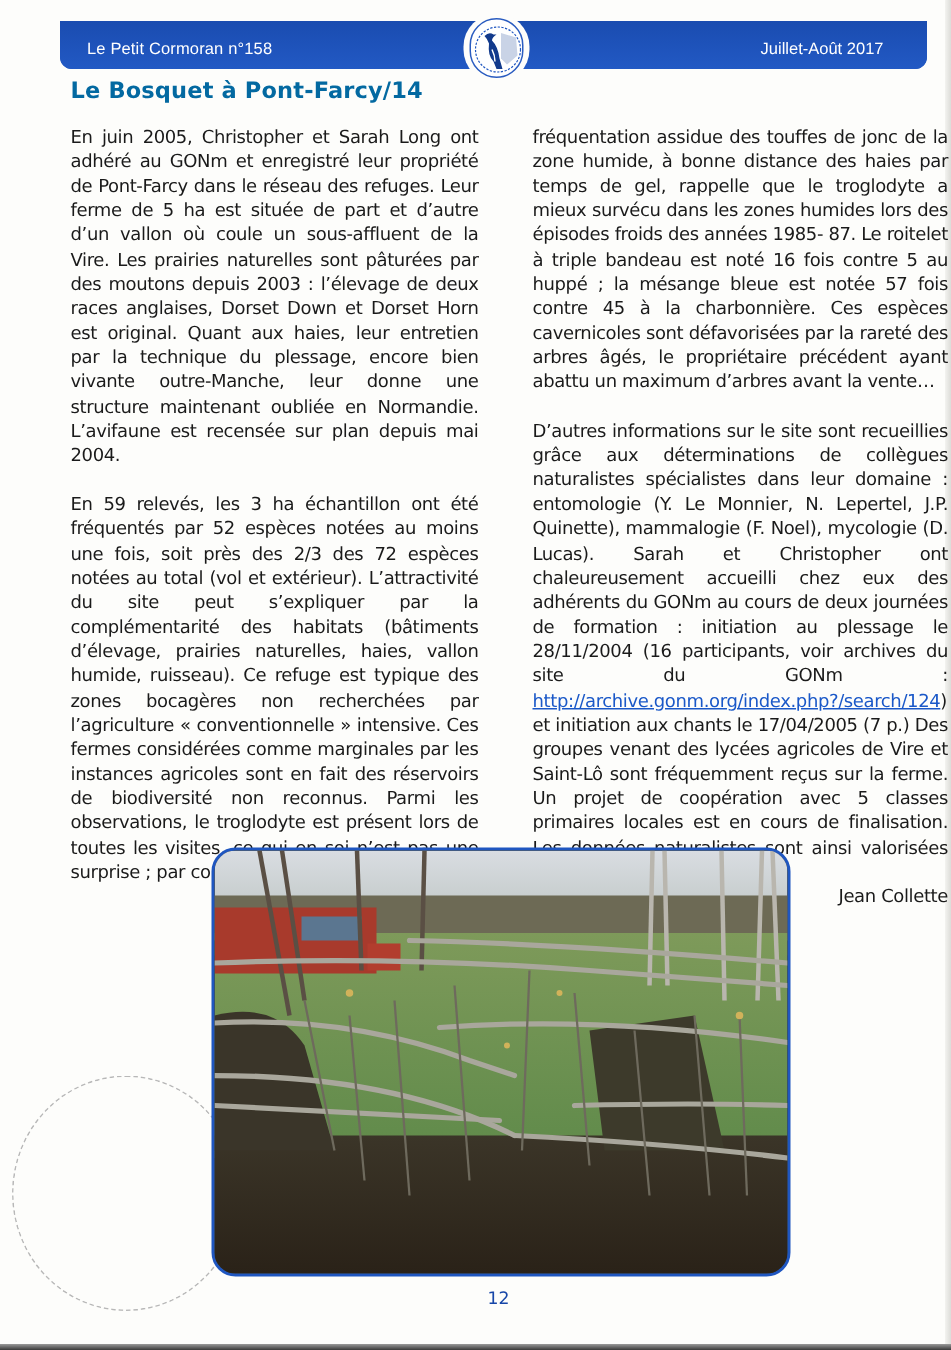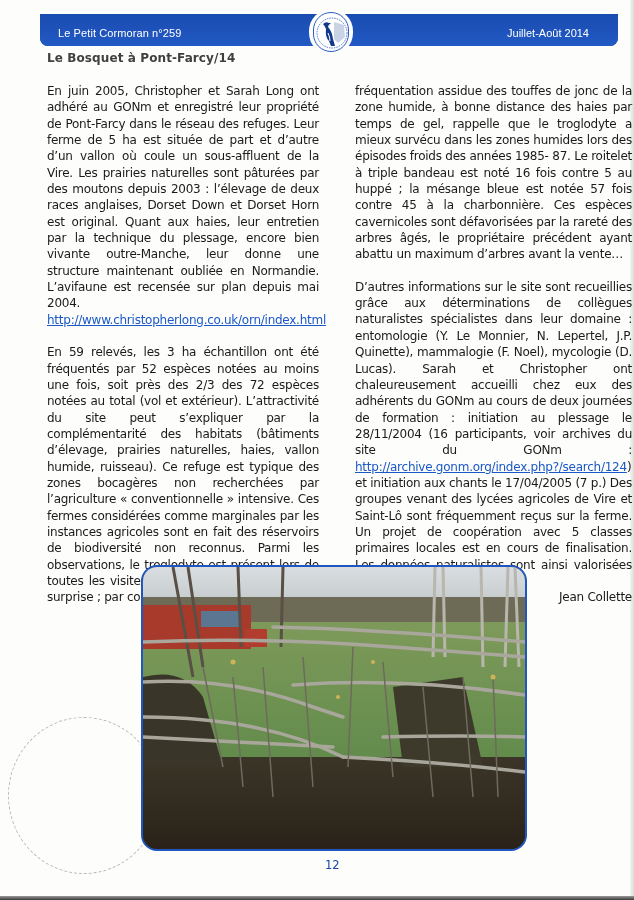--- a/index.html
+++ b/index.html
@@ -48,21 +48,21 @@
   .logo {
     position: absolute; left: 313px; top: 12px; width: 36px; height: 40px;
     border-radius: 18px;
     background: #ffffff;
     border: 1.5px solid #2a5cc0;
     box-sizing: border-box;
     overflow: hidden;
   }
   .title {
     position: absolute; left: 47px; top: 51px;
-    font-size: 12px; font-weight: bold; color: #404040;
+    font-size: 15px; font-weight: bold; color: #0369a1;
     font-family: "DejaVu Sans", sans-serif;
     letter-spacing: 0.1px;
   }
   
   .col {
     position: absolute; top: 83px;
     font-size: 12px; line-height: 16.35px;
     text-align: justify;
     font-family: "DejaVu Sans", sans-serif;
     color: #1a1a1a;
@@ -93,38 +93,37 @@
     border: 1px dashed #b8b8b8; border-radius: 50%;
   }
 </style>
 </head>
 <body>
 
 <div class="page-shadow-right"></div>
 <div class="page-shadow-bottom"></div>
 
 <div class="header-bar"></div>
-<div class="header-left">Le Petit Cormoran n°259</div>
-<div class="header-right">Juillet-Août 2014</div>
+<div class="header-left">Le Petit Cormoran n°158</div>
+<div class="header-right">Juillet-Août 2017</div>
 
 <div class="logo-wrap"></div>
 <div class="logo">
   <svg width="36" height="40" viewBox="0 0 36 40">
     <path d="M20 9 L30 12 L31 24 L24 30 L20 26 Z" fill="#c9d3e6"></path>
     <path d="M9 11 Q12 8 15 10 L17 10 Q14 12 14 14 Q18 18 19 26 L21 33 L17 33 L15 28 Q11 24 12 16 Q11 13 9 11 Z" fill="#123a8c"></path>
     <path d="M14 20 Q16 24 16 28" stroke="#ffffff" stroke-width="1" fill="none"></path>
     <circle cx="18" cy="20" r="15" fill="none" stroke="#1f56c0" stroke-width="0.8" stroke-dasharray="1.5 1"></circle>
   </svg>
 </div>
 
 <div class="title">Le Bosquet à Pont-Farcy/14</div>
 
 <div class="col col-left">
   <p>En juin 2005, Christopher et Sarah Long ont adhéré au GONm et enregistré leur propriété de Pont-Farcy dans le réseau des refuges. Leur ferme de 5 ha est située de part et d’autre d’un vallon où coule un sous-affluent de la Vire. Les prairies naturelles sont pâturées par des moutons depuis 2003 : l’élevage de deux races anglaises, Dorset Down et Dorset Horn est original. Quant aux haies, leur entretien par la technique du plessage, encore bien vivante outre-Manche, leur donne une structure maintenant oubliée en Normandie. L’avifaune est recensée sur plan depuis mai 2004.</p>
-  <p><a class="link">http://www.christopherlong.co.uk/orn/index.html</a></p>
   <div class="gap"></div>
   <p>En 59 relevés, les 3 ha échantillon ont été fréquentés par 52 espèces notées au moins une fois, soit près des 2/3 des 72 espèces notées au total (vol et extérieur). L’attractivité du site peut s’expliquer par la complémentarité des habitats (bâtiments d’élevage, prairies naturelles, haies, vallon humide, ruisseau). Ce refuge est typique des zones bocagères non recherchées par l’agriculture « conventionnelle » intensive. Ces fermes considérées comme marginales par les instances agricoles sont en fait des réservoirs de biodiversité non reconnus. Parmi les observations, le troglodyte est présent lors de toutes les visites, ce qui en soi n’est pas une surprise ; par contre, la</p>
 </div>
 
 <div class="col col-right">
   <p>fréquentation assidue des touffes de jonc de la zone humide, à bonne distance des haies par temps de gel, rappelle que le troglodyte a mieux survécu dans les zones humides lors des épisodes froids des années 1985- 87. Le roitelet à triple bandeau est noté 16 fois contre 5 au huppé ; la mésange bleue est notée 57 fois contre 45 à la charbonnière. Ces espèces cavernicoles sont défavorisées par la rareté des arbres âgés, le propriétaire précédent ayant abattu un maximum d’arbres avant la vente…</p>
   <div class="gap"></div>
   <p><span>D’autres informations sur le site sont recueillies grâce aux déterminations de collègues naturalistes spécialistes dans leur domaine : entomologie (Y. Le Monnier, N. Lepertel, J.P. Quinette), mammalogie (F. Noel), mycologie (D. Lucas). Sarah et Christopher ont chaleureusement accueilli chez eux des adhérents du GONm au cours de deux journées de formation : initiation au plessage le 28/11/2004 (16 participants, voir archives du site du GONm : </span><a class="link">http://archive.gonm.org/index.php?/search/124</a><span>) et initiation aux chants le 17/04/2005 (7 p.) Des groupes venant des lycées agricoles de Vire et Saint-Lô sont fréquemment reçus sur la ferme. Un projet de coopération avec 5 classes primaires locales est en cours de finalisation. Les données naturalistes sont ainsi valorisées sur le terrain éducatif.</span></p>
   <span class="sign">Jean Collette</span>
 </div>

